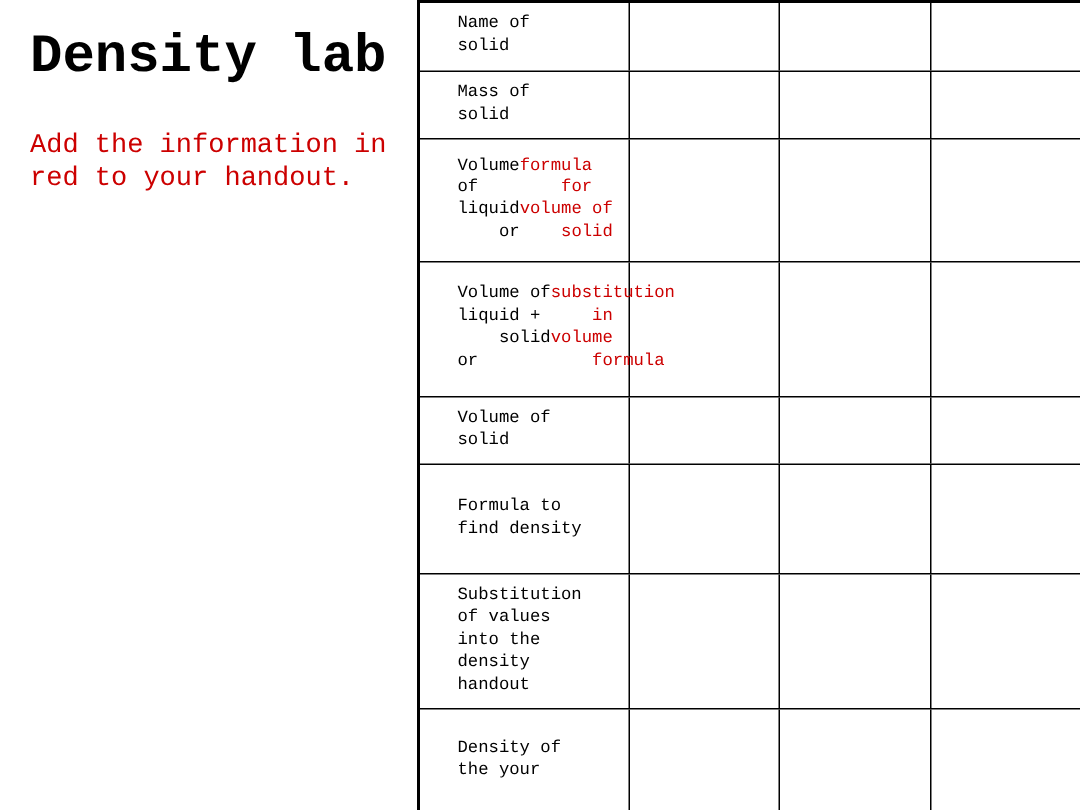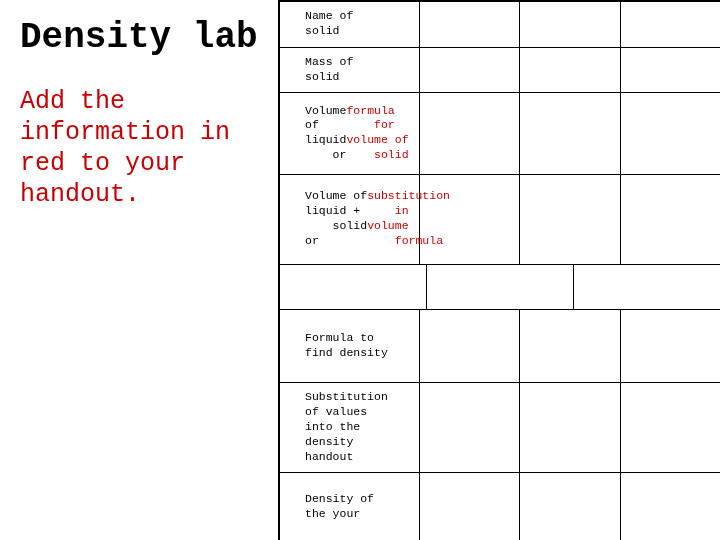--- a/index.html
+++ b/index.html
@@ -23,21 +23,21 @@
       justify-content: flex-start;
     }
     .title {
       font-size: 36px;
       font-weight: bold;
       color: #000;
       line-height: 1.1;
       margin-bottom: 28px;
     }
     .subtitle {
-      font-size: 25px;
+      font-size: 18px;
       font-weight: normal;
       color: #000;
       line-height: 1.25;
     }
     .subtitle span {
       color: #cc0000;
     }
     .right-panel {
       flex: 1;
       display: flex;
@@ -145,20 +145,21 @@
           &nbsp;&nbsp;&nbsp;&nbsp;solid or <span class="red">substitution<br>
           &nbsp;&nbsp;&nbsp;&nbsp;in volume<br>
           &nbsp;&nbsp;&nbsp;&nbsp;formula</span>
         </div>
         <div class="cell-data"></div>
         <div class="cell-data"></div>
         <div class="cell-data"></div>
       </div>
 
       <div class="row">
+        <div class="cell-label">Volume of solid</div>
         <div class="cell-data"></div>
         <div class="cell-data"></div>
         <div class="cell-data"></div>
       </div>
 
       <div class="row row-formula">
         <div class="cell-label">Formula to find density</div>
         <div class="cell-data"></div>
         <div class="cell-data"></div>
         <div class="cell-data"></div>

